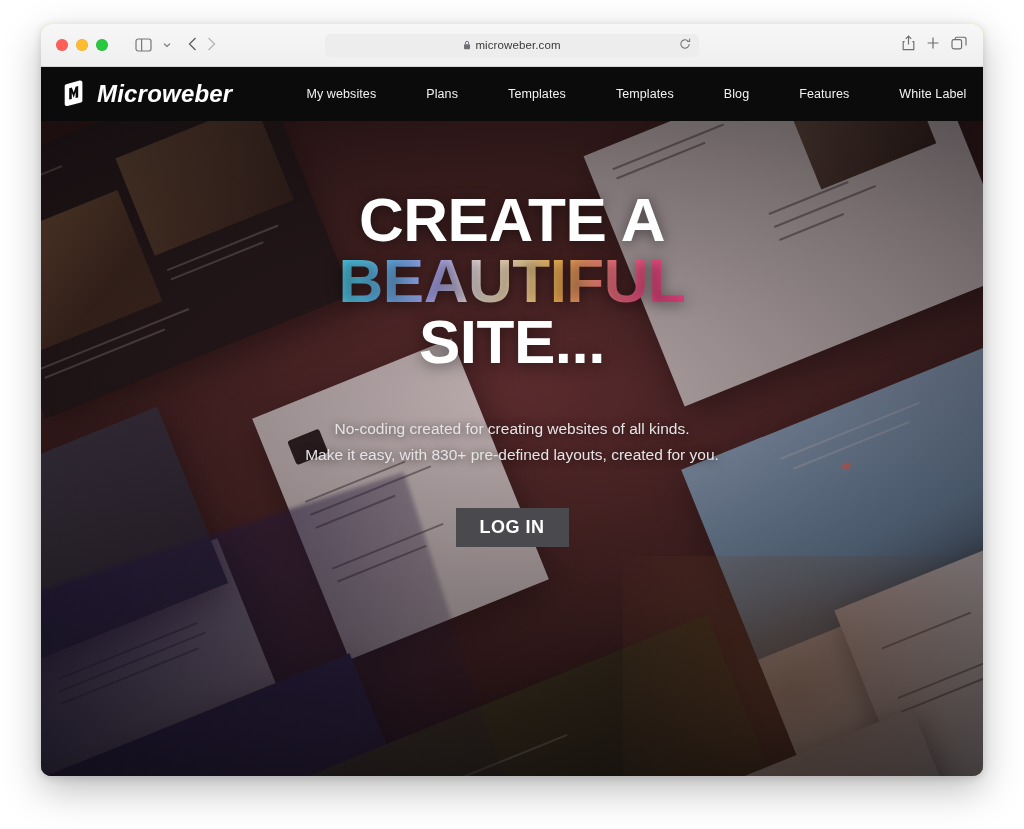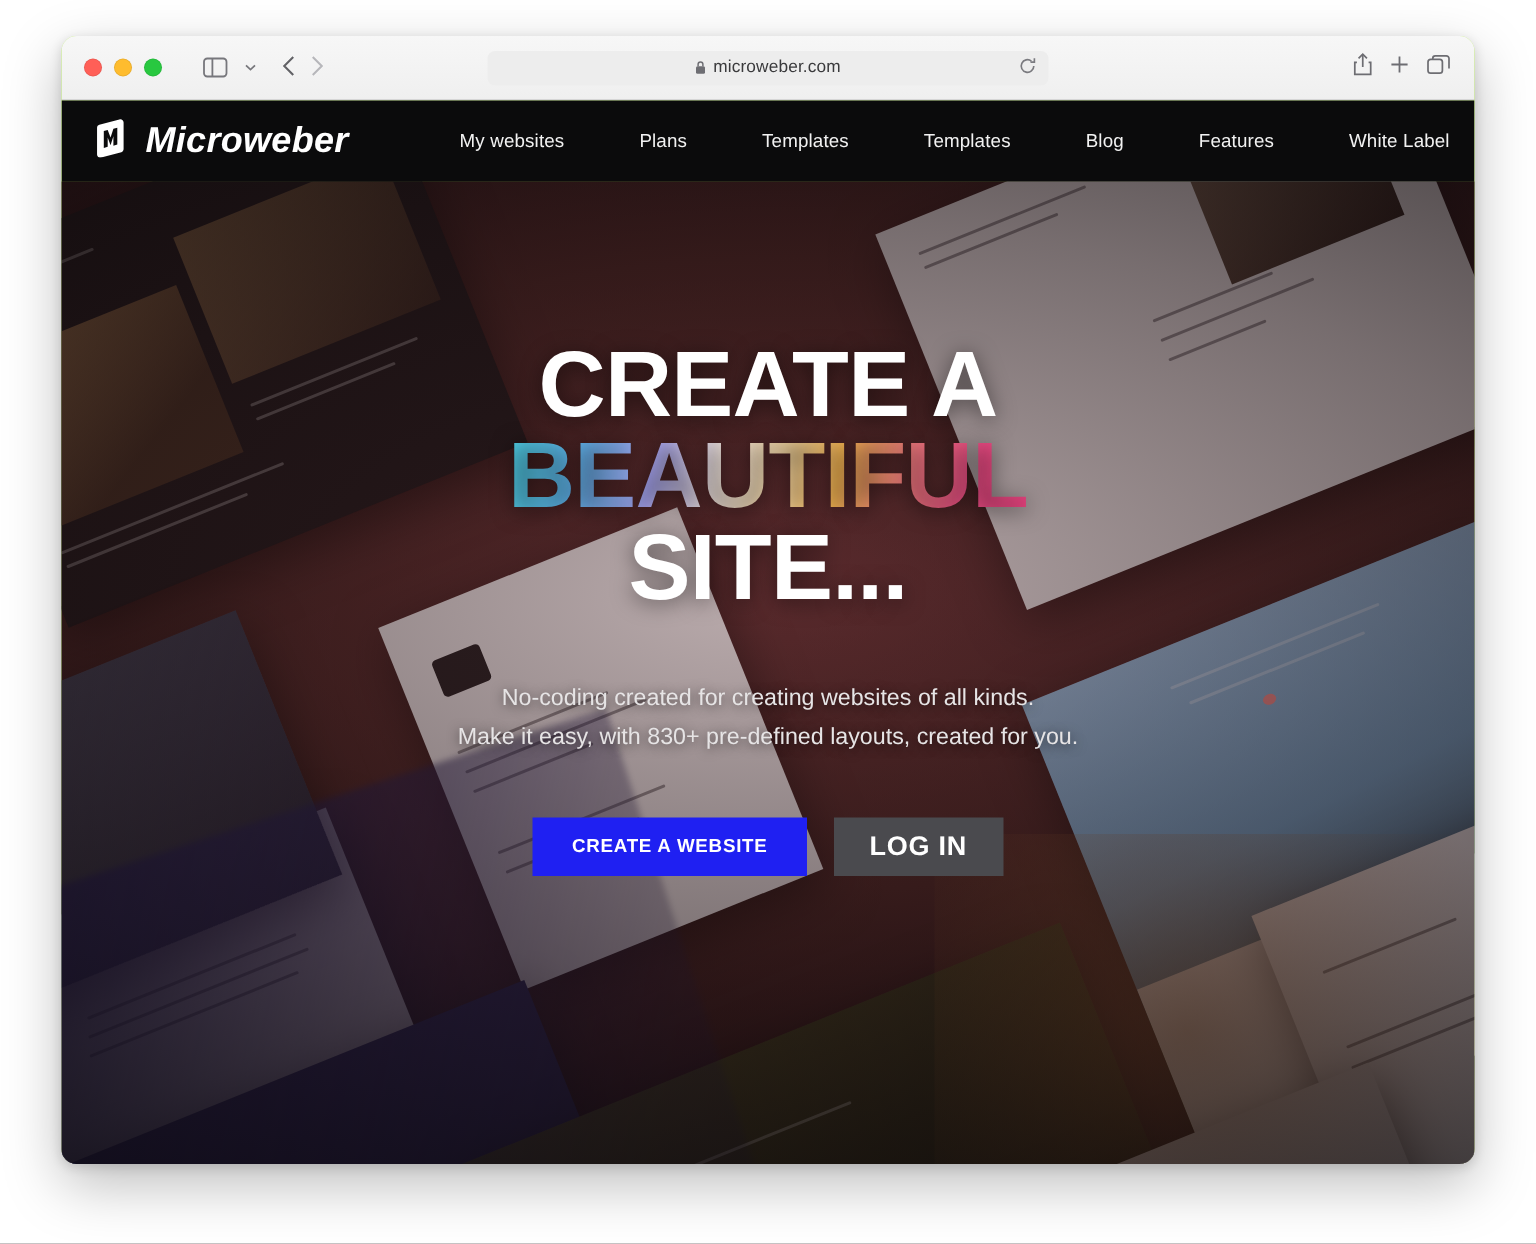--- a/index.html
+++ b/index.html
@@ -152,21 +152,21 @@
     position: absolute; right: -60px; bottom: -110px;
     width: 420px; height: 330px;
     background: radial-gradient(circle at 40% 40%, rgba(150,96,44,.55), rgba(60,30,20,0) 70%);
   }
 
   
   .hero-content {
     position: relative; z-index: 5;
     height: 100%;
     display: flex; flex-direction: column; align-items: center;
-    padding-top: 106px;
+    padding-top: 69px;
     text-align: center;
   }
   .headline {
     color: #ffffff;
     font-size: 62px;
     font-weight: bold;
     line-height: 0.98;
     letter-spacing: -0.5px;
     text-shadow: 0 2px 14px rgba(0,0,0,.5);
   }
@@ -399,18 +399,17 @@
         <div class="subline"><span class="grad">BEAUTIFUL</span></div>
         <div>SITE...</div>
       </h1>
 
       <div class="subtitle">
         <div>No-coding created for creating websites of all kinds.</div>
         <div>Make it easy, with 830+ pre-defined layouts, created for you.</div>
       </div>
 
       <div class="cta-row">
-        <button class="btn-primary">CREATE A WEBSITE</button>
         <button class="btn-secondary">LOG IN</button>
       </div>
     </div>
   </div>
 </div>
 
 </body></html>

